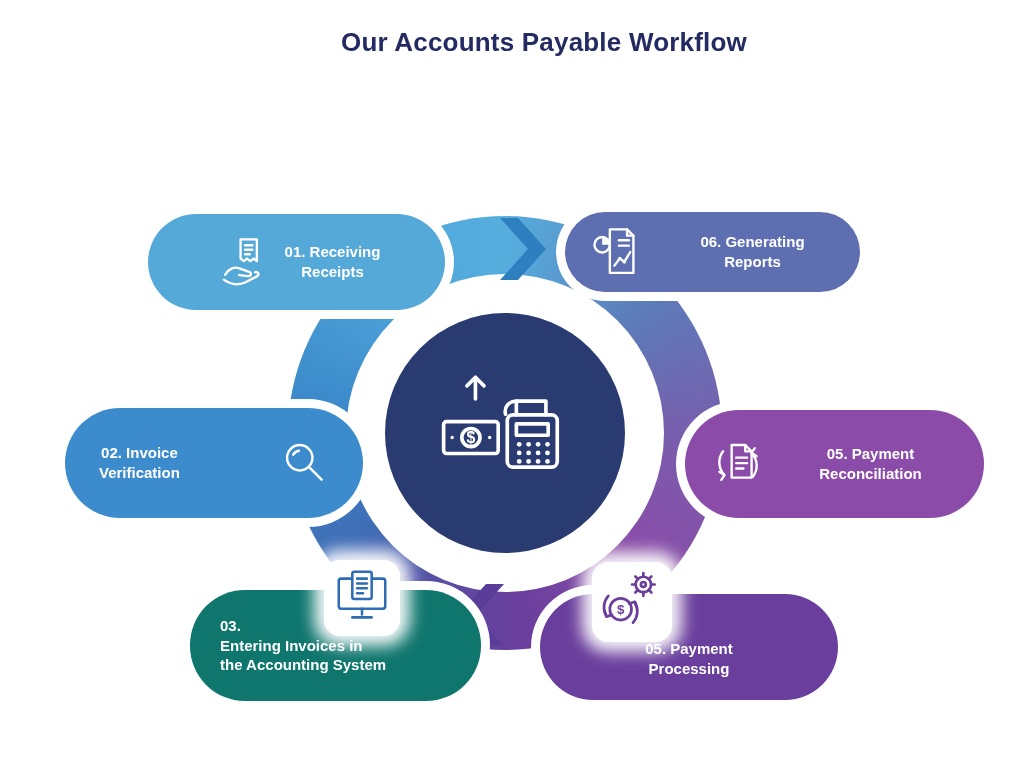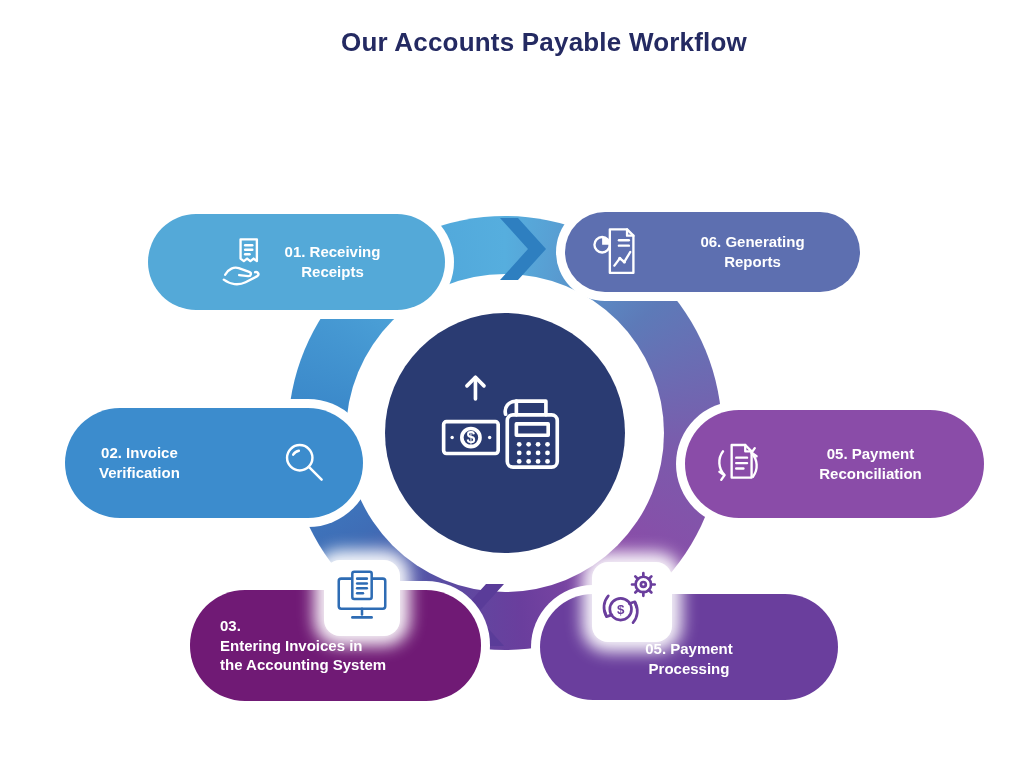--- a/index.html
+++ b/index.html
@@ -156,21 +156,21 @@
       <line x1="30" y1="37" x2="38" y2="37"></line>
       <path d="M17 44a20 20 0 0 1-1.5-26"></path>
       <polyline points="11.5 40.5 17 44.5 13.5 49.5"></polyline>
       <path d="M47 20a20 20 0 0 1 1.5 26"></path>
       <polyline points="52.5 23.5 47 19.5 50.5 14.5"></polyline>
     </svg>
     <div class="label">05. Payment
 Reconciliation</div>
   </div>
 
-  <div class="pill step03" style="background: #701a75;">
+  <div class="pill step03" style="background: #0f766e;">
     <div class="icon-badge">
       <svg width="62" height="62" viewBox="0 0 64 64" fill="none" stroke="#2e6cb4" stroke-width="2.6" stroke-linecap="round" stroke-linejoin="round">
         <rect x="8" y="12" width="48" height="31" rx="2.5"></rect>
         <rect x="22" y="5" width="20" height="28" rx="2" fill="#ffffff"></rect>
         <line x1="27" y1="12" x2="37" y2="12"></line>
         <line x1="27" y1="17" x2="37" y2="17"></line>
         <line x1="27" y1="22" x2="37" y2="22"></line>
         <line x1="27" y1="27" x2="33" y2="27"></line>
         <path d="M32 43v6"></path>
         <path d="M22 52h20"></path>

